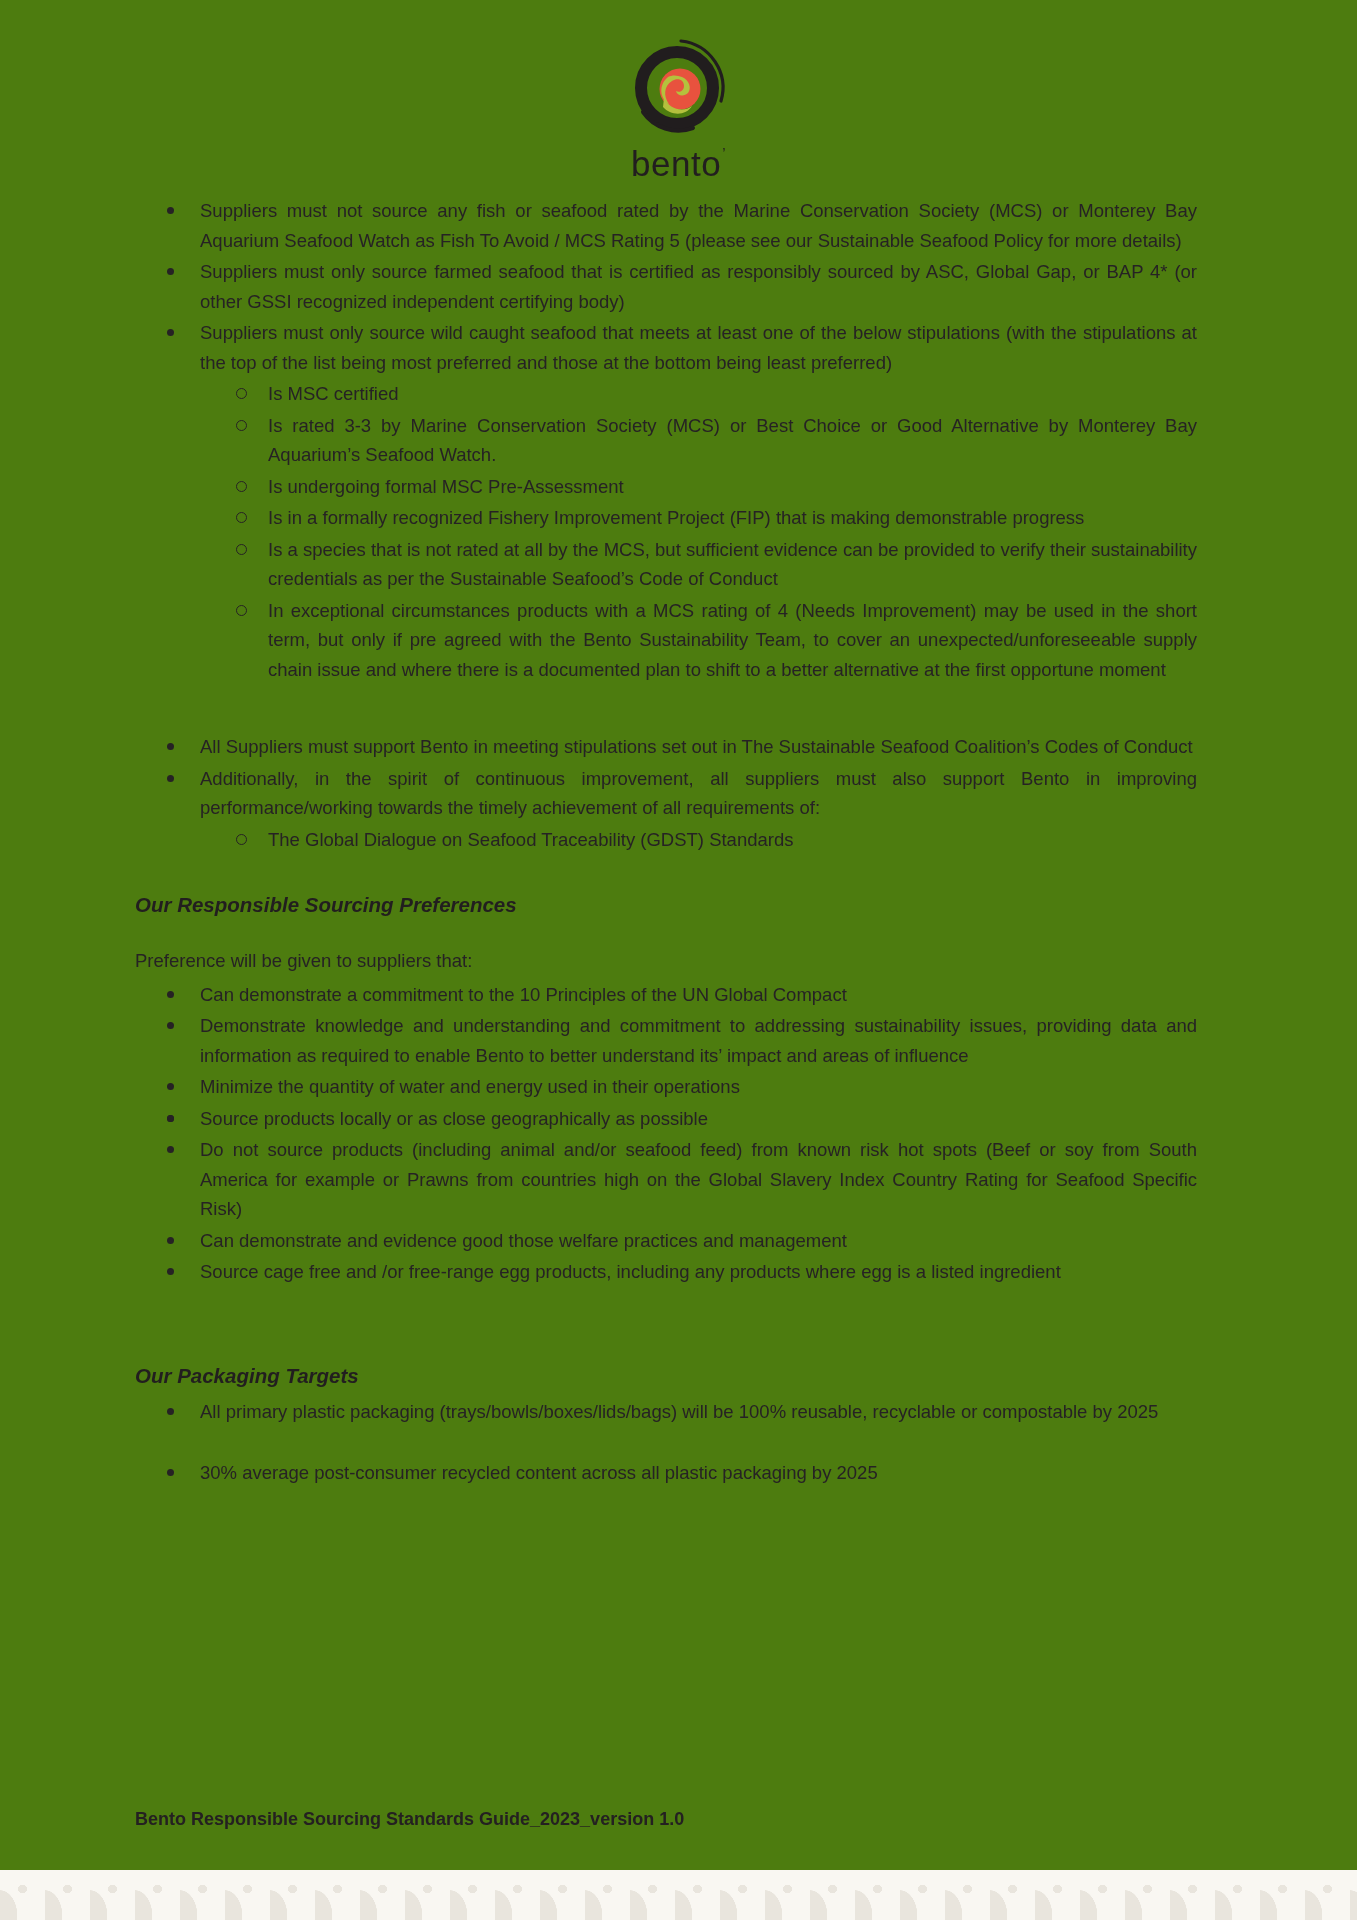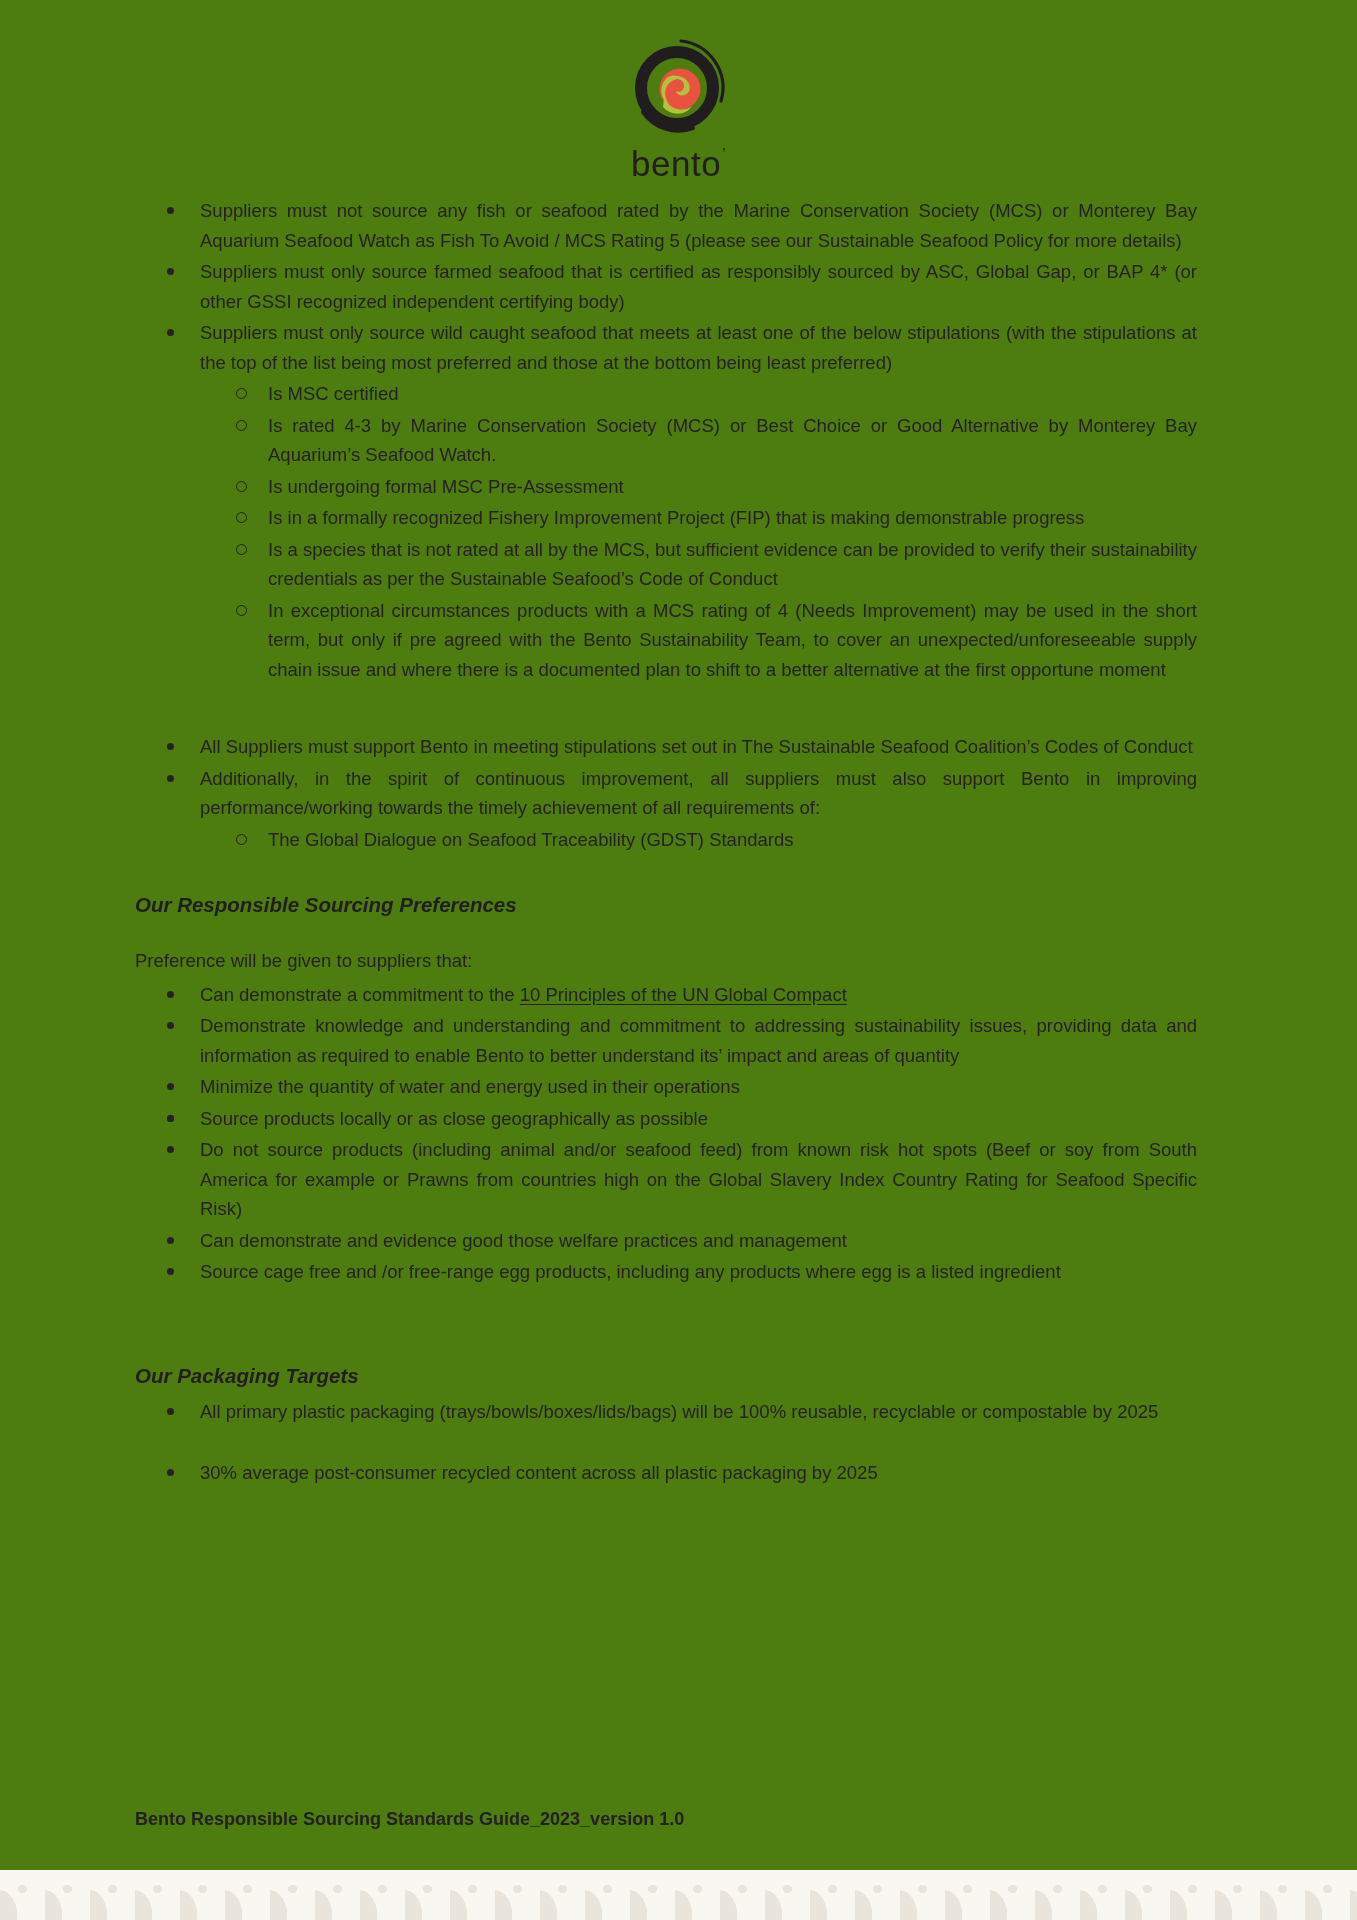--- a/index.html
+++ b/index.html
@@ -40,21 +40,21 @@
     border-radius:50%;border:1.6px solid #262224;background:transparent;
   }
   .spacer-xl{height:46px;}
   .spacer-lg{height:34px;}
   .spacer-md{height:26px;}
   .heading{
     font-weight:700;font-size:20.5px;line-height:30px;color:#221e1f;
     margin:0 0 0 0;text-align:left;font-style:italic;
   }
   .lead{margin:26px 0 4px 0;text-align:left;}
-  .link{text-decoration:underline;text-underline-offset:3px;margin-top:36px;}
+  .link{text-underline-offset:3px;margin-top:36px;}
 
   
   .footer{
     position:absolute;left:135px;top:1810px;
     font-size:18px;line-height:18px;color:#242021;font-weight:bold;
   }
 
   
   .deco-band{
     position:absolute;left:0;bottom:0;width:100%;height:50px;
@@ -89,21 +89,21 @@
   <div class="content">
 
     <ul class="l1">
       <li><span class="dot"></span><span>Suppliers must not source any fish or seafood rated by the Marine Conservation Society (MCS) or Monterey Bay Aquarium Seafood Watch as Fish To Avoid / MCS Rating 5 (please see our Sustainable Seafood Policy for more details)</span></li>
       <li><span class="dot"></span><span>Suppliers must only source farmed seafood that is certified as responsibly sourced by ASC, Global Gap, or BAP 4* (or other GSSI recognized independent certifying body)</span></li>
       <li><span class="dot"></span><span>Suppliers must only source wild caught seafood that meets at least one of the below stipulations (with the stipulations at the top of the list being most preferred and those at the bottom being least preferred)</span></li>
     </ul>
 
     <ul class="l2">
       <li><span class="circ"></span><span>Is MSC certified</span></li>
-      <li><span class="circ"></span><span>Is rated 4-3 by Marine Conservation Society (MCS) or Best Choice or Good Alternative by Monterey Bay Aquarium’s Seafood Watch.</span></li>
+      <li><span class="circ"></span><span>Is rated 3-3 by Marine Conservation Society (MCS) or Best Choice or Good Alternative by Monterey Bay Aquarium’s Seafood Watch.</span></li>
       <li><span class="circ"></span><span>Is undergoing formal MSC Pre-Assessment</span></li>
       <li><span class="circ"></span><span>Is in a formally recognized Fishery Improvement Project (FIP) that is making demonstrable progress</span></li>
       <li><span class="circ"></span><span>Is a species that is not rated at all by the MCS, but sufficient evidence can be provided to verify their sustainability credentials as per the Sustainable Seafood’s Code of Conduct</span></li>
       <li><span class="circ"></span><span>In exceptional circumstances products with a MCS rating of 4 (Needs Improvement) may be used in the short term, but only if pre agreed with the Bento Sustainability Team, to cover an unexpected/unforeseeable supply chain issue and where there is a documented plan to shift to a better alternative at the first opportune moment</span></li>
     </ul>
 
     <div class="spacer-xl"></div>
 
     <ul class="l1">
       <li><span class="dot"></span><span>All Suppliers must support Bento in meeting stipulations set out in The Sustainable Seafood Coalition’s Codes of Conduct</span></li>
@@ -115,21 +115,21 @@
     </ul>
 
     <div class="spacer-lg"></div>
 
     <h2 class="heading">Our Responsible Sourcing Preferences</h2>
 
     <p class="lead">Preference will be given to suppliers that:</p>
 
     <ul class="l1">
       <li><span class="dot"></span><span>Can demonstrate a commitment to the </span><span class="link">10 Principles of the UN Global Compact</span></li>
-      <li><span class="dot"></span><span>Demonstrate knowledge and understanding and commitment to addressing sustainability issues, providing data and information as required to enable Bento to better understand its’ impact and areas of quantity</span></li>
+      <li><span class="dot"></span><span>Demonstrate knowledge and understanding and commitment to addressing sustainability issues, providing data and information as required to enable Bento to better understand its’ impact and areas of influence</span></li>
       <li><span class="dot"></span><span>Minimize the quantity of water and energy used in their operations</span></li>
       <li><span class="dot"></span></li>
       <li><span class="dot"></span><span>Source products locally or as close geographically as possible</span></li>
       <li><span class="dot"></span><span>Do not source products (including animal and/or seafood feed) from known risk hot spots (Beef or soy from South America for example or Prawns from countries high on the Global Slavery Index Country Rating for Seafood Specific Risk)</span></li>
       <li><span class="dot"></span><span>Can demonstrate and evidence good those welfare practices and management</span></li>
       <li><span class="dot"></span><span>Source cage free and /or free-range egg products, including any products where egg is a listed ingredient</span></li>
     </ul>
 
     <div class="spacer-xl"></div>
     <div class="spacer-md"></div>

